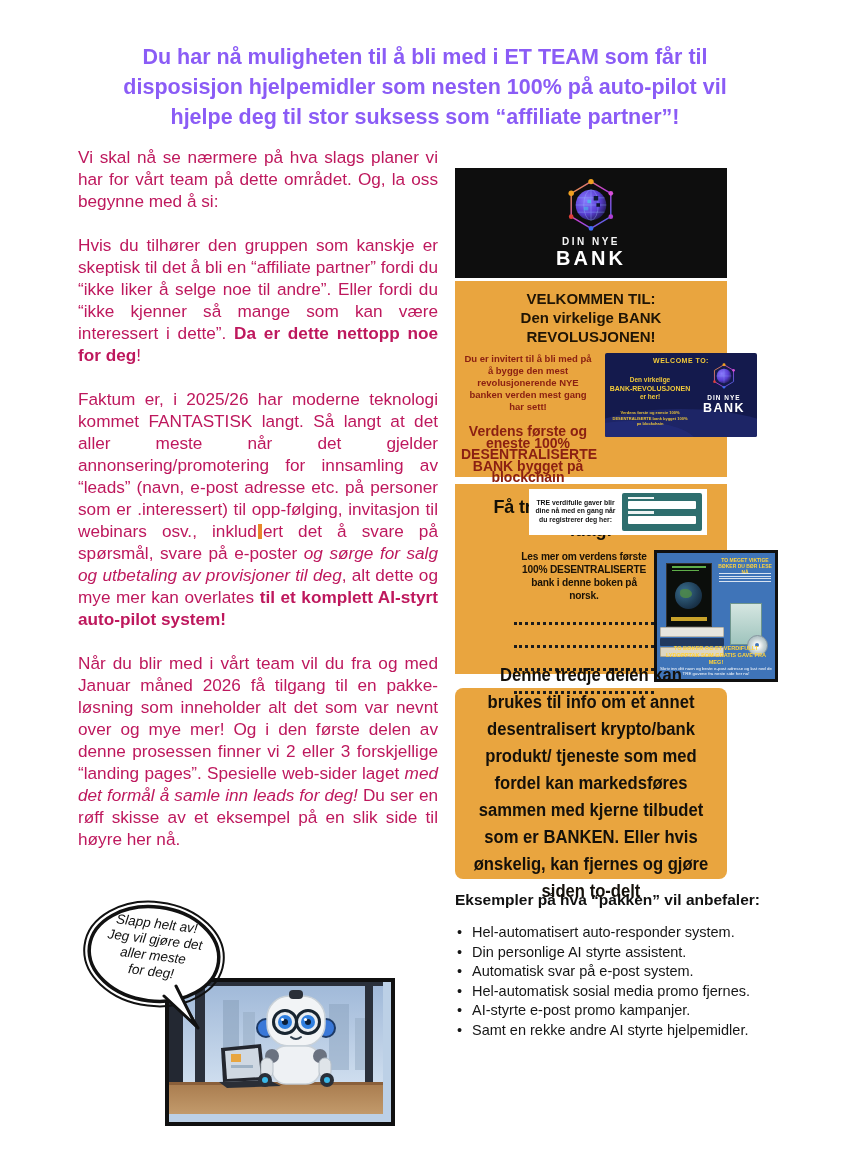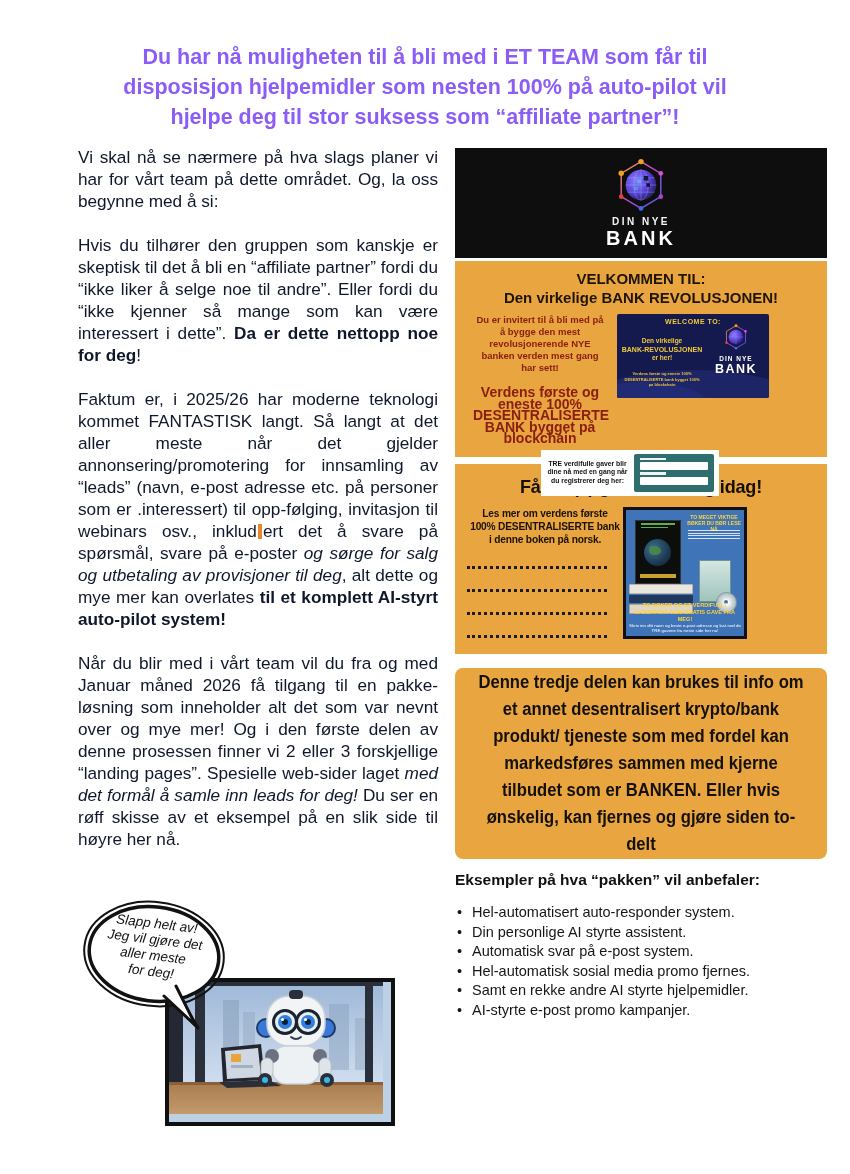--- a/index.html
+++ b/index.html
@@ -5,40 +5,40 @@
   html,body{margin:0;padding:0;}
   body{width:850px;height:1174px;position:relative;background:#ffffff;
        font-family:"Liberation Sans",sans-serif;color:#161616;overflow:hidden;}
 
   
   .page-heading{position:absolute;left:70px;top:42px;width:710px;text-align:center;
     color:#8b5cf6;font-size:21.5px;font-weight:700;line-height:30px;}
 
   
   .left-col{position:absolute;left:78px;top:146px;width:360px;
-    font-size:17.2px;line-height:22px;text-align:justify;color:#0f172a;}
+    font-size:17.2px;line-height:22px;text-align:justify;color:#be185d;}
   .left-col p{margin:0 0 22px 0;}
   .left-col i{font-style:italic;}
   .left-col b{font-weight:700;}
   .text-cursor{display:inline-block;width:4px;height:15px;background:#e8872a;
     vertical-align:-2px;margin:0 1px;}
 
   
-  .right-col{position:absolute;left:455px;top:148px;width:372px;}
+  .right-col{position:absolute;left:455px;top:168px;width:272px;}
 
   .logo-banner{background:#0e0e0e;height:110px;display:flex;flex-direction:column;
     align-items:center;justify-content:center;}
   .brand-top{color:#f5f5f5;font-size:10px;font-weight:700;letter-spacing:2.5px;margin-top:3px;}
   .brand-bottom{color:#ffffff;font-size:20px;font-weight:800;letter-spacing:3px;}
 
   .obox{background:#e9a53f;box-sizing:border-box;}
   .condensed{font-weight:800;letter-spacing:-0.2px;}
 
   
-  .welcome-box{margin-top:3px;height:196px;padding:8px 18px;}
+  .welcome-box{margin-top:3px;height:196px;padding:8px 6px;}
   .wb-title{color:#201505;font-size:15px;font-weight:800;text-align:center;line-height:19px;}
   .wb-row{display:flex;gap:10px;margin-top:7px;align-items:flex-start;}
   .wb-invite{width:134px;color:#8b2012;font-weight:700;text-align:center;}
   .wb-invite-main{font-size:9.5px;line-height:12px;}
   .wb-invite-claim{font-size:14px;line-height:11.5px;margin-top:13px;}
 
   .mini-banner{position:relative;width:152px;height:84px;background:#141a4d;
     overflow:hidden;border-radius:2px;flex:none;}
   .mini-banner:before{content:"";position:absolute;left:-30px;right:-30px;bottom:-36px;
     height:64px;background:#1d2566;border-radius:50%;}
@@ -60,21 +60,21 @@
     display:flex;align-items:center;gap:5px;padding:3px 5px;box-sizing:border-box;position:relative;z-index:2;}
   .wb-note{flex:1;font-size:6.8px;line-height:8.5px;font-weight:700;color:#111;text-align:center;}
   .wb-form{width:80px;height:38px;background:#2e6e6e;border-radius:2px;
     padding:3px 6px;box-sizing:border-box;flex:none;}
   .wb-label{width:26px;height:2.5px;background:rgba(255,255,255,.92);margin:1px 0 2px;}
   .wb-input{width:100%;height:8px;background:#ffffff;border-radius:1px;margin-bottom:2px;}
 
   
   .gifts-box{margin-top:7px;height:190px;padding:11px 12px;}
   .gb-title{color:#141006;font-size:19px;text-align:center;transform:scaleX(.95);line-height:23px;}
-  .gb-row{display:flex;gap:0;margin-top:9px;align-items:flex-start;}
+  .gb-row{display:flex;gap:0;margin-top:9px;align-items:flex-start;margin-left:47px;}
   .gb-left{width:156px;}
   .gb-lead{color:#1a1206;font-size:10.5px;line-height:13px;text-align:center;transform:scaleX(.97);}
   .dotted-rows{margin-top:4px;}
   .dotted-row{width:140px;border-top:3px dotted #1c1c1c;margin-top:20px;height:0;}
 
   .promo{position:relative;width:124px;height:132px;background:#3f74b8;
     border:3px solid #101010;box-sizing:border-box;flex:none;}
   .promo-topnote{position:absolute;right:2px;top:4px;width:56px;color:#ffd23a;
     font-size:5px;font-weight:700;line-height:6px;text-align:center;}
   .micro-lines{position:absolute;right:3px;top:18px;width:54px;}
@@ -268,22 +268,22 @@
     <div class="tb-text">Denne tredje delen kan brukes til info om et annet desentralisert krypto/bank produkt/ tjeneste som med fordel kan markedsføres sammen med kjerne tilbudet som er BANKEN.  Eller hvis ønskelig, kan fjernes og gjøre siden to-delt</div>
   </div>
 
   <div class="examples">
     <div class="ex-heading">Eksempler på hva “pakken” vil anbefaler:</div>
     <ul>
         <li>Hel-automatisert auto-responder system.</li>
         <li>Din personlige AI styrte assistent.</li>
         <li>Automatisk svar på e-post system.</li>
         <li>Hel-automatisk sosial media promo fjernes.</li>
+        <li>AI-styrte e-post promo kampanjer.</li>
         <li>Samt en rekke andre AI styrte hjelpemidler.</li>
-        <li>AI-styrte e-post promo kampanjer.</li>
       </ul>
   </div>
 
 </div>
 
 <div class="bubble-wrap">
   <svg width="164" height="150" viewBox="0 0 164 150">
     <path d="M88,96 L120,130 L96,90 Z" fill="#ffffff" stroke="#111111" stroke-width="3" stroke-linejoin="round"></path>
     <ellipse cx="76" cy="56" rx="70" ry="52" fill="none" stroke="#111111" stroke-width="2" transform="rotate(7 76 56)"></ellipse>
     <ellipse cx="76" cy="56" rx="65" ry="47" fill="#ffffff" stroke="#111111" stroke-width="3.5" transform="rotate(7 76 56)"></ellipse>

